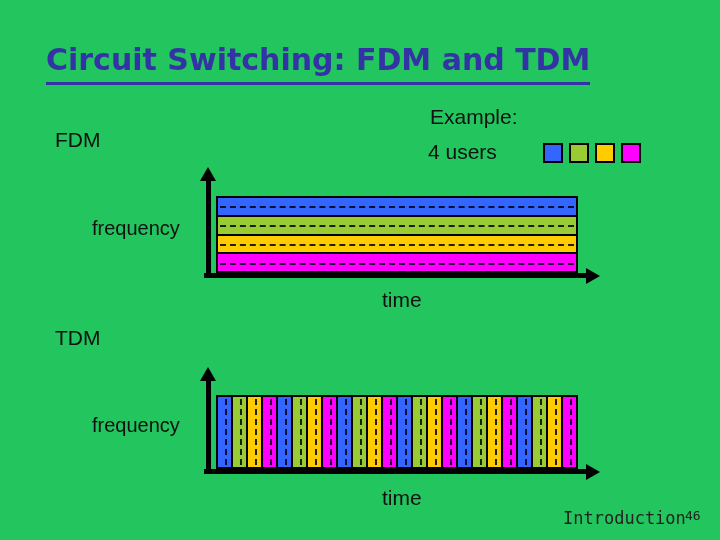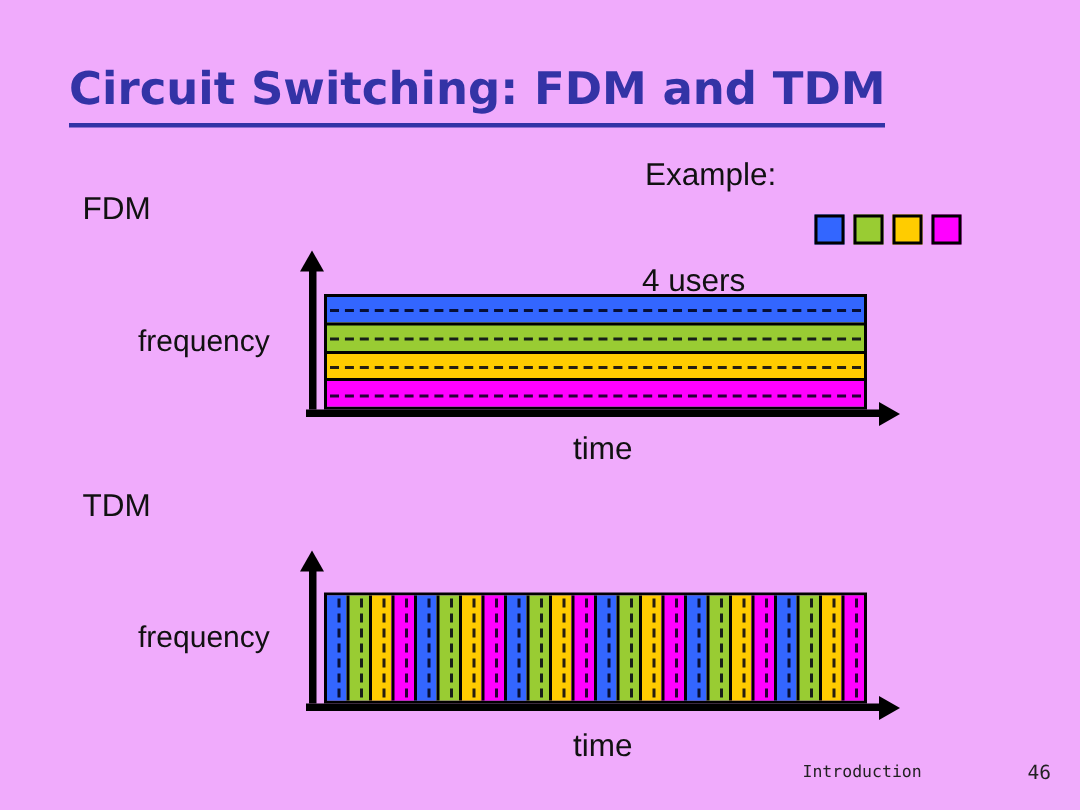--- a/index.html
+++ b/index.html
@@ -2,34 +2,34 @@
 <html><head>
 <meta charset="utf-8">
 <style>
   * { margin:0; padding:0; box-sizing:border-box; }
   html,body { width:720px; height:540px; }
   body {
     background:#ffffff;
     font-family:"Liberation Sans", sans-serif;
     overflow:hidden;
   }
-  .slide { position:relative; width:720px; height:540px; background:#f0abfc; }
+  .slide { position:relative; width:720px; height:540px; background:#22c55e; }
 
   .title {
     position:absolute; left:46px; top:42px;
     font-family:"DejaVu Sans", sans-serif;
     font-weight:bold; font-size:30px;
     padding-bottom:5px;
     border-bottom:3px solid;
     white-space:nowrap;
   }
 
   .label { position:absolute; font-size:21px; color:#111; white-space:nowrap; }
   .example-label   { left:430px; top:105px;text-align:center; }
-  .users-label     { left:428px; top:140px;margin-top:36px; }
+  .users-label     { left:428px; top:140px; }
   .fdm-label       { left:55px;  top:128px; }
   .tdm-label       { left:55px;  top:326px; }
   .freq-label-fdm  { left:92px;  top:217px; font-size:20px; }
   .freq-label-tdm  { left:92px;  top:414px; font-size:20px; }
   .time-label-fdm  { left:382px; top:288px; }
   .time-label-tdm  { left:382px; top:486px; }
 
   .legend { position:absolute; left:543px; top:143px; display:flex; gap:6px; }
   .legend-square { width:20px; height:20px; border:2px solid #000; }
 
@@ -71,22 +71,22 @@
     border:2px solid #000; display:flex; flex-direction:row;
   }
   .slot { flex:1; position:relative; }
   .slot + .slot { border-left:2px solid #000; }
   .dash-v {
     position:absolute; top:2px; bottom:2px; left:50%;
     border-left:2px dashed rgba(0,0,20,0.85);
   }
 
   .footer-section {
-    position:absolute; left:535px; top:508px;
-    font-family:"DejaVu Sans Mono", monospace; font-size:11px; color:#222;
+    position:absolute; left:563px; top:508px;
+    font-family:"DejaVu Sans Mono", monospace; font-size:17px; color:#222;
   }
   .footer-page {
     position:absolute; left:685px; top:508px;
     font-family:"DejaVu Sans Mono", monospace; font-size:13px; color:#222;
   }
 </style>
 </head>
 <body>
 
 <div class="slide">

